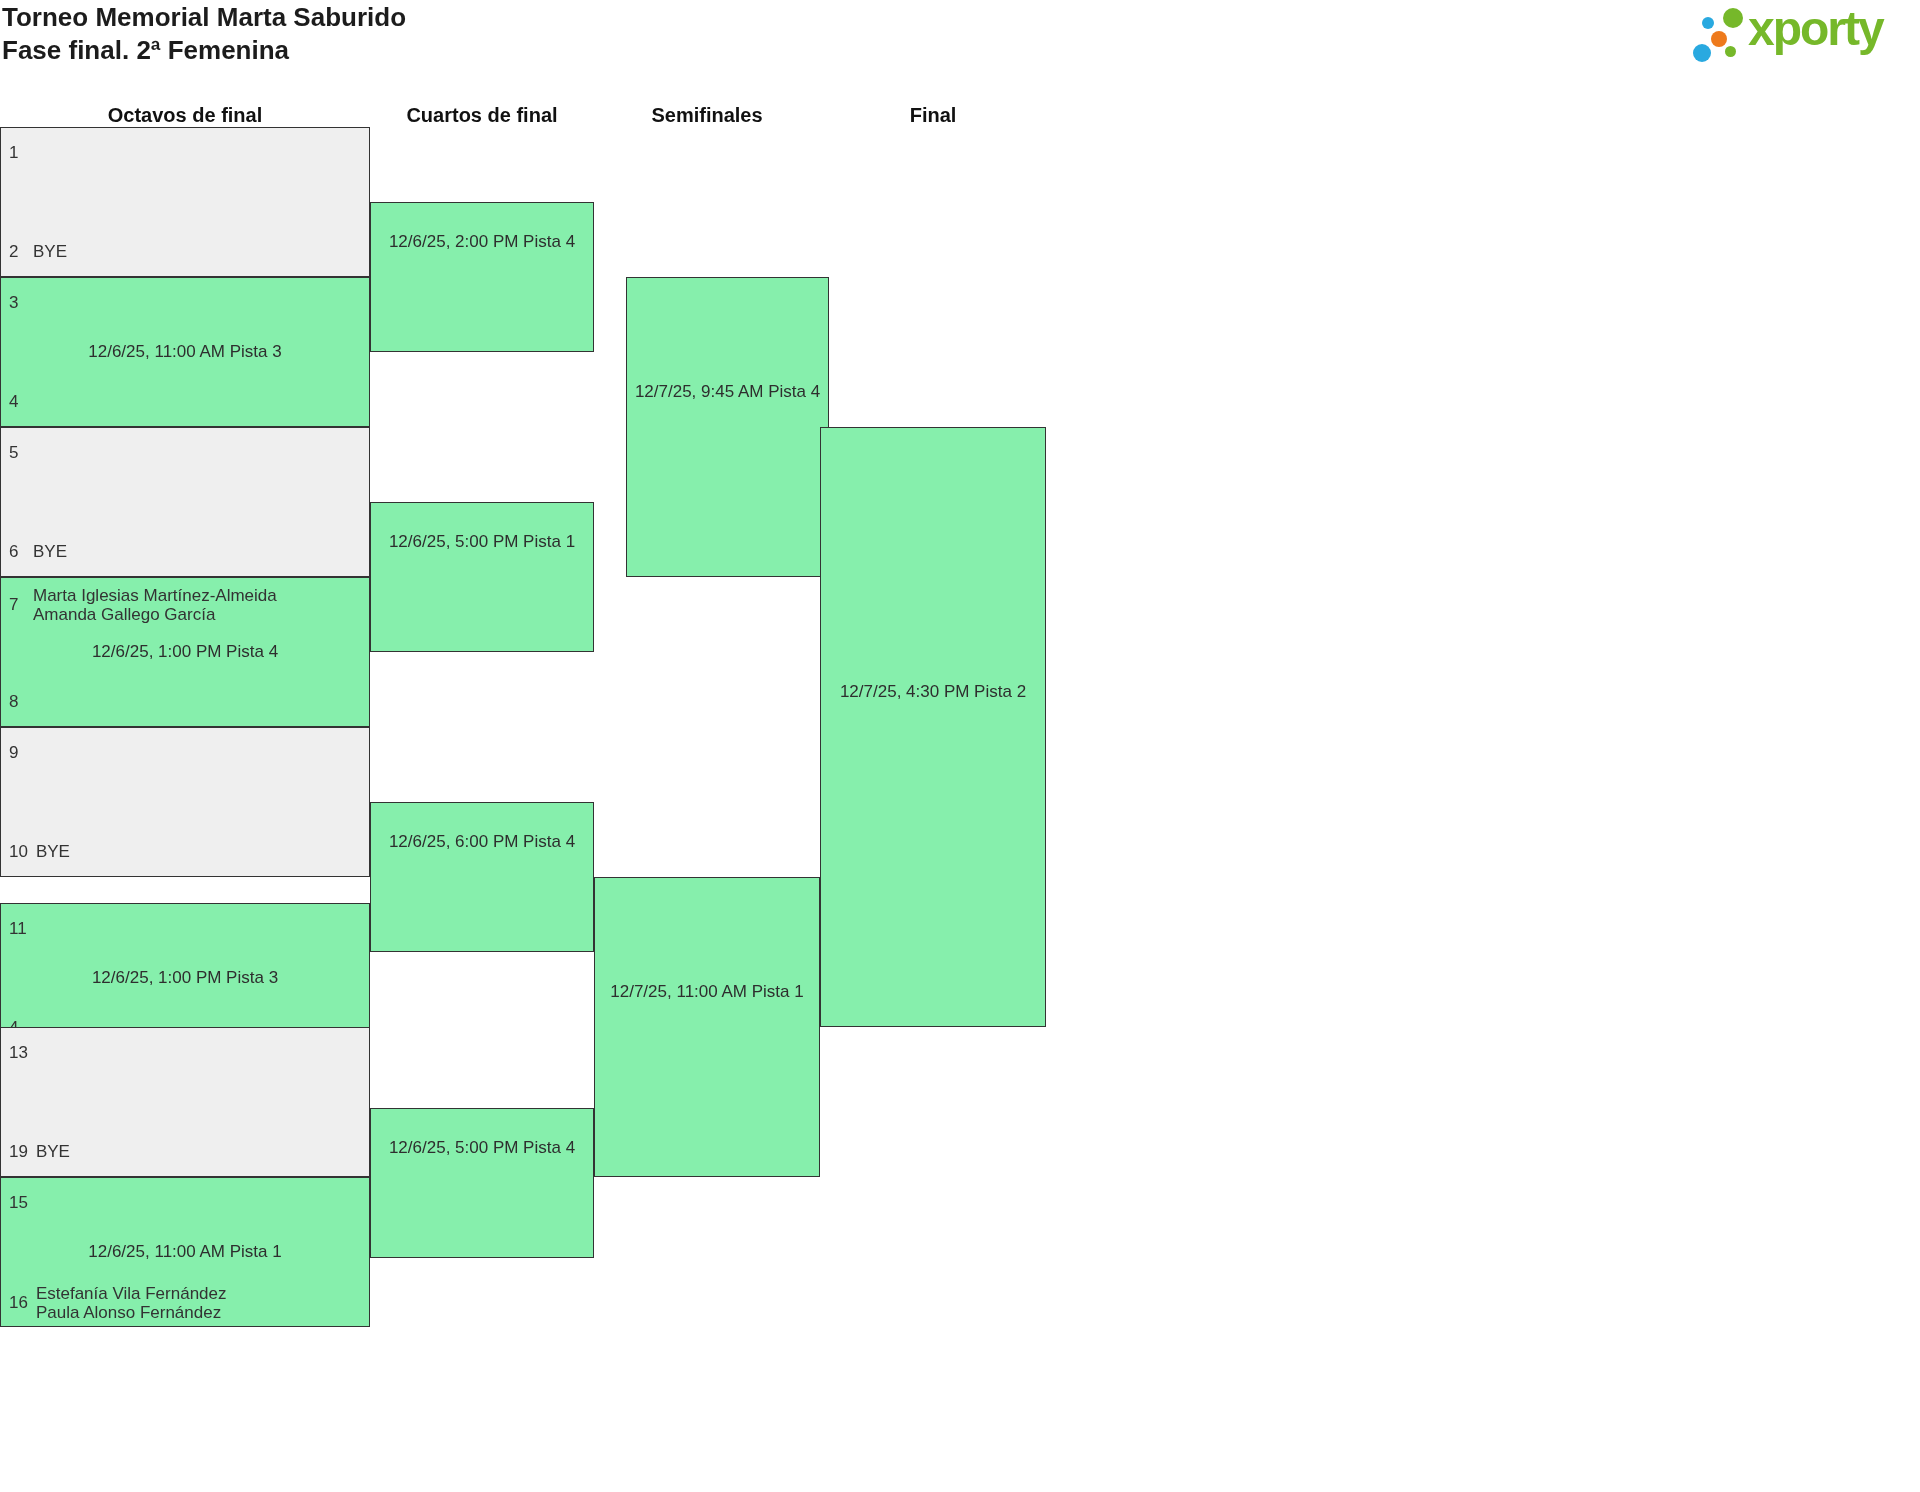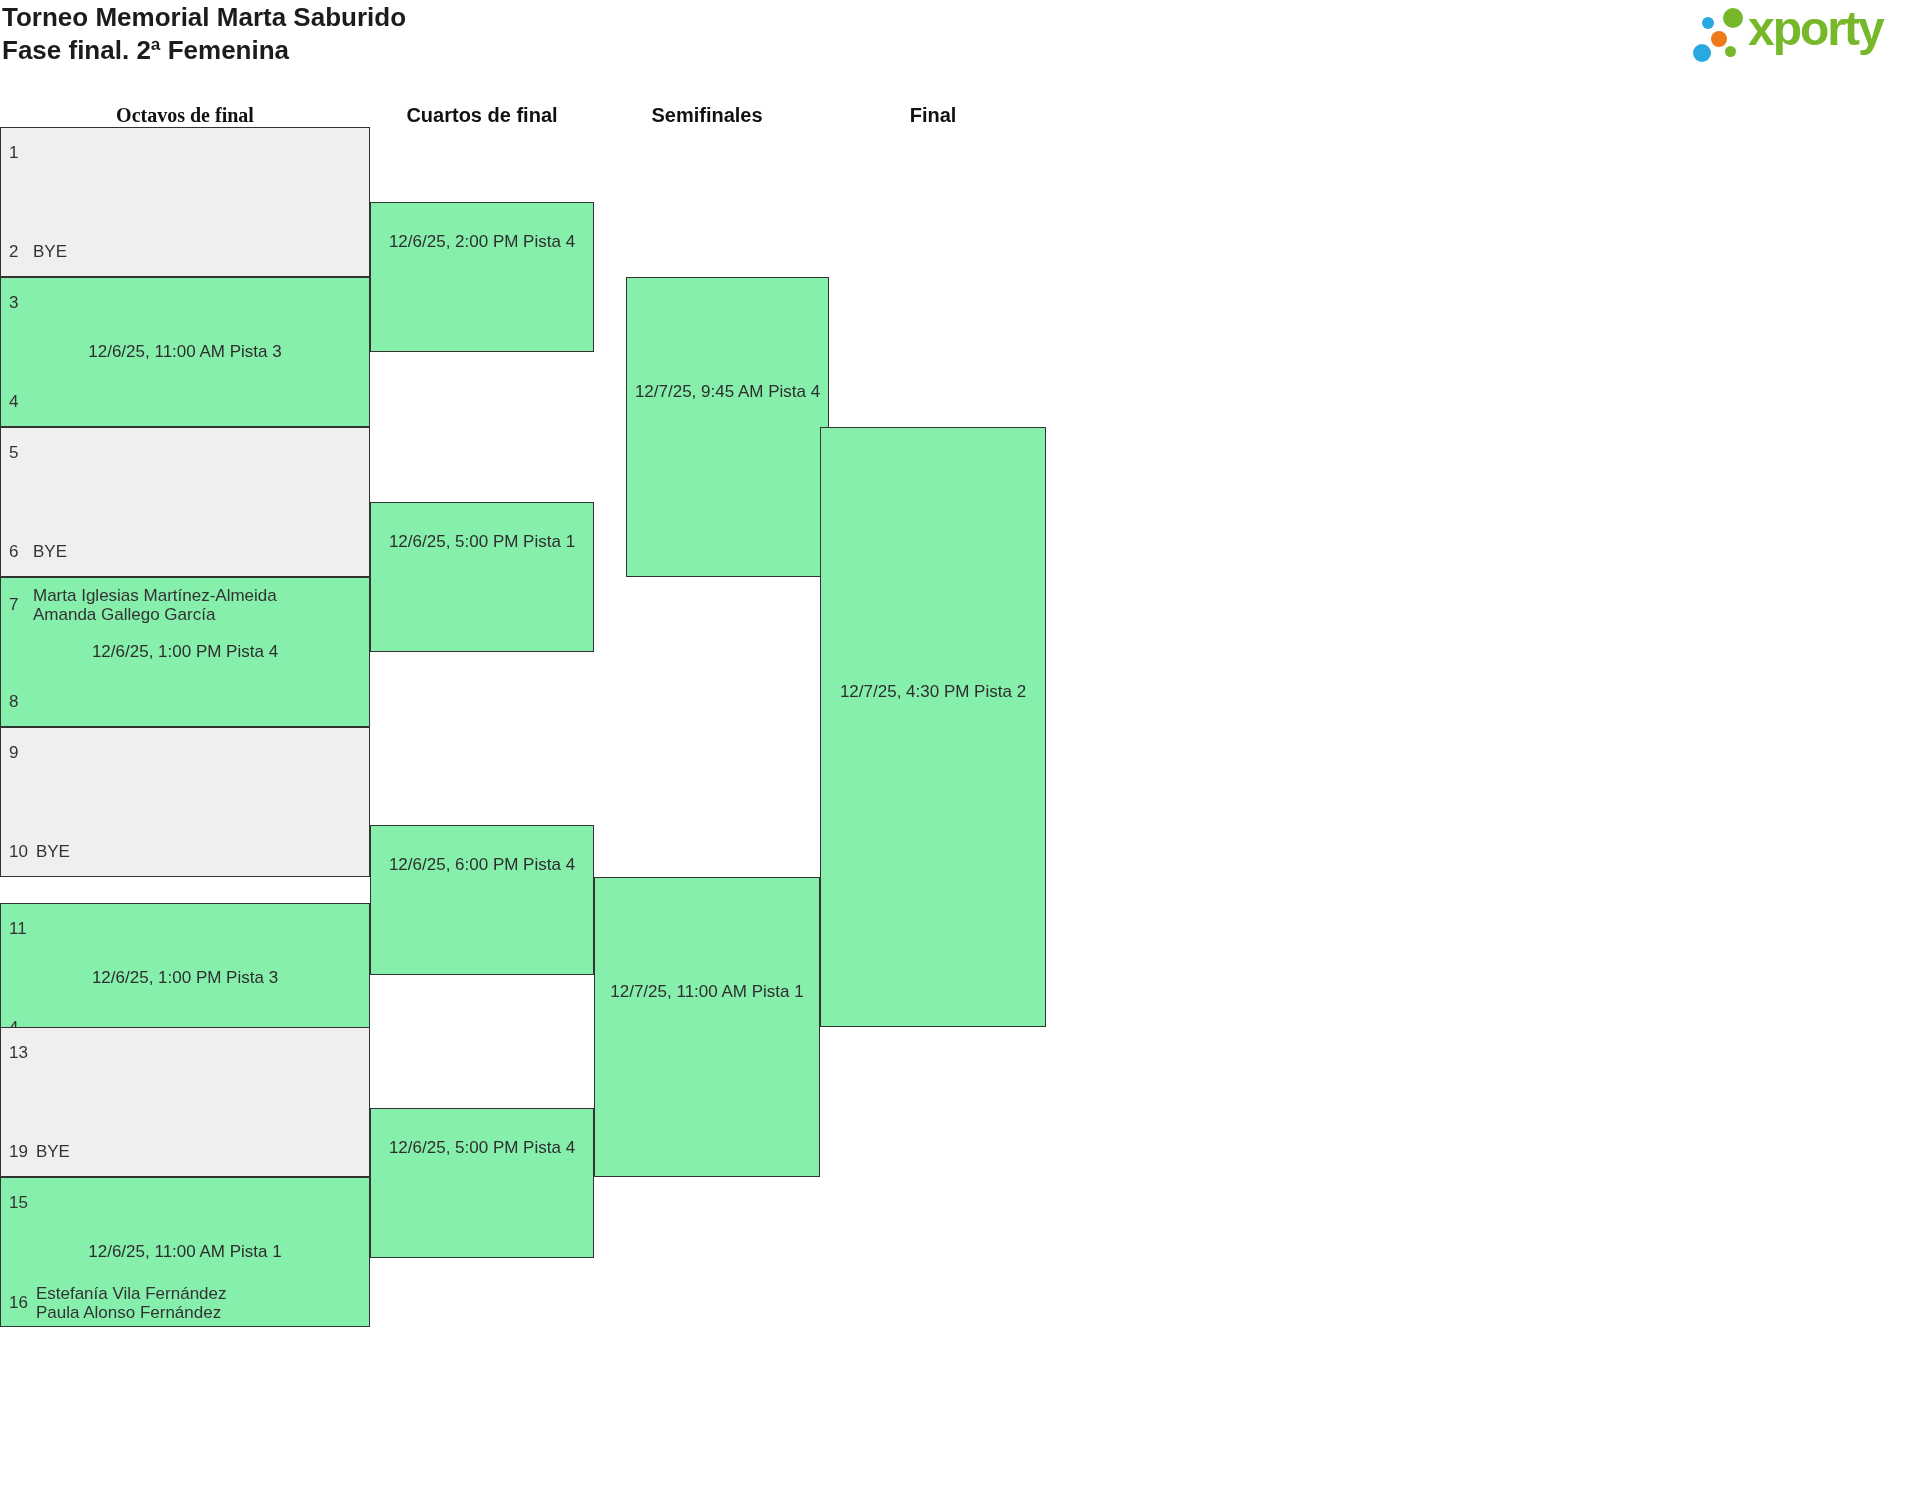--- a/index.html
+++ b/index.html
@@ -11,21 +11,21 @@
   }
   
   .page-title {
     position:absolute; left:2px; top:1px;
     font-size:26px; line-height:33px; font-weight:700; color:#1c1c1c;
   }
   .round-header {
     position:absolute; top:104px; transform:translateX(-50%);
     font-size:20px; font-weight:700; color:#111; white-space:nowrap;
   }
-  .rh-1 { left:185px;font-family:Liberation Serif, serif; } .rh-2 { left:482px; } .rh-3 { left:707px; } .rh-4 { left:933px; }
+  .rh-1 { left:185px; } .rh-2 { left:482px; } .rh-3 { left:707px; } .rh-4 { left:933px; }
   
   .logo { position:absolute; left:1690px; top:0; width:228px; height:70px; cursor:pointer; }
   .dot { position:absolute; border-radius:50%; }
   .d-blue-sm  { left:12px; top:17px; width:12px; height:12px; background:var(--logo-blue,#29a9e0); }
   .d-green-lg { left:33px; top:8px;  width:20px; height:20px; background:var(--logo-green,#76b82a); }
   .d-orange   { left:21px; top:31px; width:16px; height:16px; background:var(--logo-orange,#ee7a1c); }
   .d-blue-lg  { left:3px;  top:44px; width:18px; height:18px; background:var(--logo-blue,#29a9e0); }
   .d-green-sm { left:35px; top:46px; width:11px; height:11px; background:var(--logo-green,#76b82a); }
   .logo-text {
     position:absolute; left:58px; top:-3px;
@@ -166,21 +166,21 @@
     </span>
   </div>
 </div>
 
 <div class="match-box" style="left:370px;top:202px;width:224px;height:150px;">
   <div class="schedule upper">12/6/25, 2:00 PM Pista 4</div>
 </div>
 <div class="match-box" style="left:370px;top:502px;width:224px;height:150px;">
   <div class="schedule upper">12/6/25, 5:00 PM Pista 1</div>
 </div>
-<div class="match-box" style="left:370px;top:825px;width:224px;height:150px;">
+<div class="match-box" style="left:370px;top:802px;width:224px;height:150px;">
   <div class="schedule upper">12/6/25, 6:00 PM Pista 4</div>
 </div>
 <div class="match-box" style="left:370px;top:1102px;width:224px;height:150px;margin-top:6px;">
   <div class="schedule upper">12/6/25, 5:00 PM Pista 4</div>
 </div>
 
 <div class="match-box" style="left:626px;top:277px;width:203px;height:300px;">
   <div class="schedule upper">12/7/25, 9:45 AM Pista 4</div>
 </div>
 <div class="match-box" style="left:594px;top:877px;width:226px;height:300px;">

